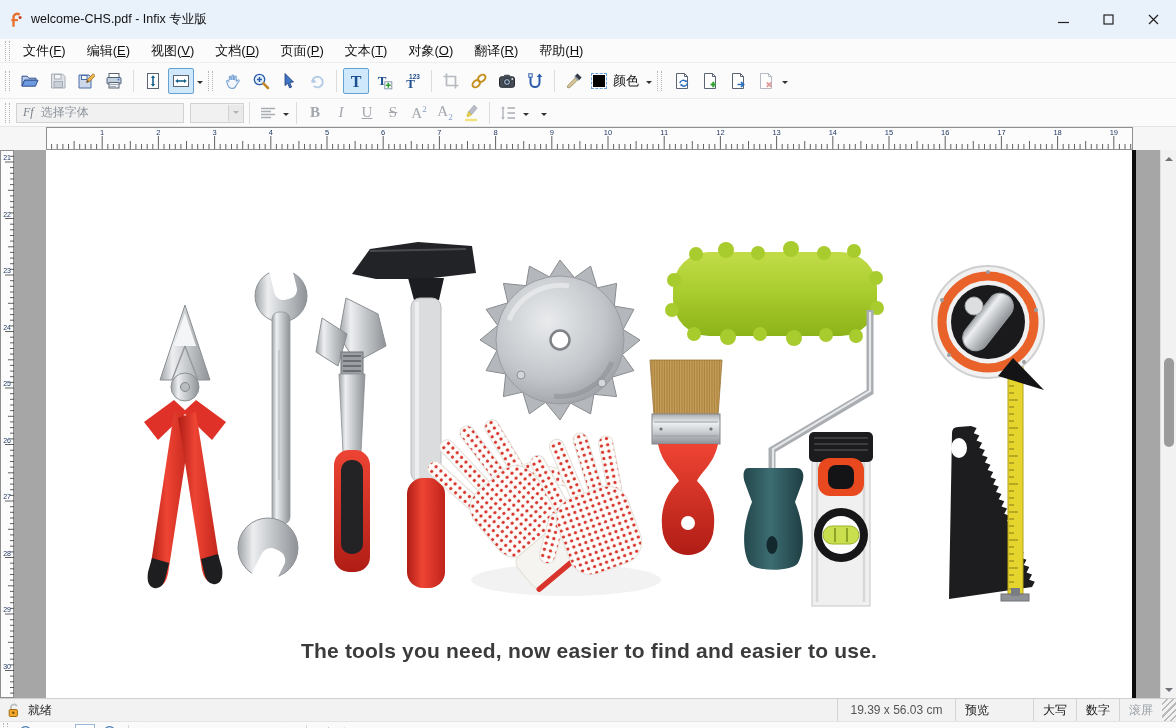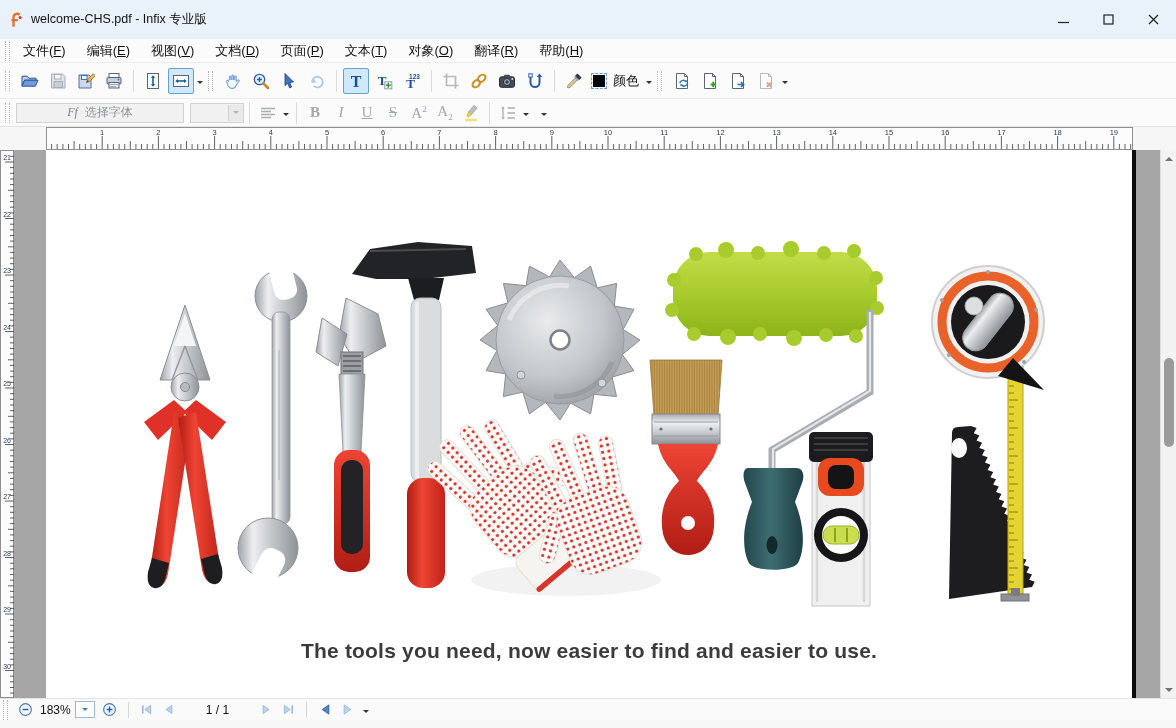--- a/index.html
+++ b/index.html
@@ -336,21 +336,21 @@
             <path d="M3.5 1.5h8l3 3V16.5h-11Z" fill="#fff" stroke="#b4bac2"></path>
             <path d="M11.5 1.5v3h3" fill="none" stroke="#b4bac2"></path>
             <path d="M9.8 10.3l4.6 4.6M14.4 10.3l-4.6 4.6" stroke="#e09c98" stroke-width="1.9"></path>
           </svg>
         </span>
       </span>
       <span class="dd"></span>
     </div>
   <div class="toolbar" id="toolbar-text">
       <span class="grip"></span>
-      <span class="combo" style="width: 168px; justify-content: center;">
+      <span class="combo" style="width: 168px;">
         <span class="ff">Ff</span>
         <span>选择字体</span>
       </span>
       <span class="combo" style="width: 54px; margin-left: 6px; padding: 0px;">
         <span class="combo-arrow">
           <i></i>
         </span>
       </span>
       <span class="tsep"></span>
       <span class="tbtn">
@@ -653,20 +653,37 @@
       <span class="sb-btn up">
           <i></i>
         </span>
       <span class="sb-thumb"></span>
       <span class="sb-btn down">
           <i></i>
         </span>
     </div>
   </div>
 
+  <div class="status1">
+    <span class="lock">
+      <svg viewBox="0 0 16 16">
+          <path d="M5 8 V5.4 a3 3 0 0 1 5.8-1.1" fill="none" stroke="#bcbcbc" stroke-width="1.6"></path>
+          <rect x="3.2" y="7.5" width="8.2" height="7" rx="1" fill="#f2a72e" stroke="#a06c12"></rect>
+          <circle cx="7.3" cy="10.7" r="1.2" fill="#7a4e08"></circle>
+        </svg>
+    </span>
+    <span>就绪</span>
+    <span style="flex:1"></span>
+    <span class="scell" style="width:118px;justify-content:center;color:#555;">19.39 x 56.03 cm</span>
+    <span class="scell" style="width:78px;">预览</span>
+    <span class="scell" style="justify-content:center;">大写</span>
+    <span class="scell" style="justify-content:center;">数字</span>
+    <span class="scell dim" style="justify-content:center;">滚屏</span>
+    <span class="sgrip"></span>
+  </div>
 
   <div class="status2">
     <span class="grip"></span>
     <span class="sbtn">
       <svg viewBox="0 0 18 18">
           <circle cx="9" cy="9" r="7" fill="#f4f8fd" stroke="#4a7ab5" stroke-width="1.4"></circle>
           <path d="M5.5 9h7" stroke="#2a5caa" stroke-width="1.7"></path>
         </svg>
     </span>
     <span class="zoom-label">183%</span>

